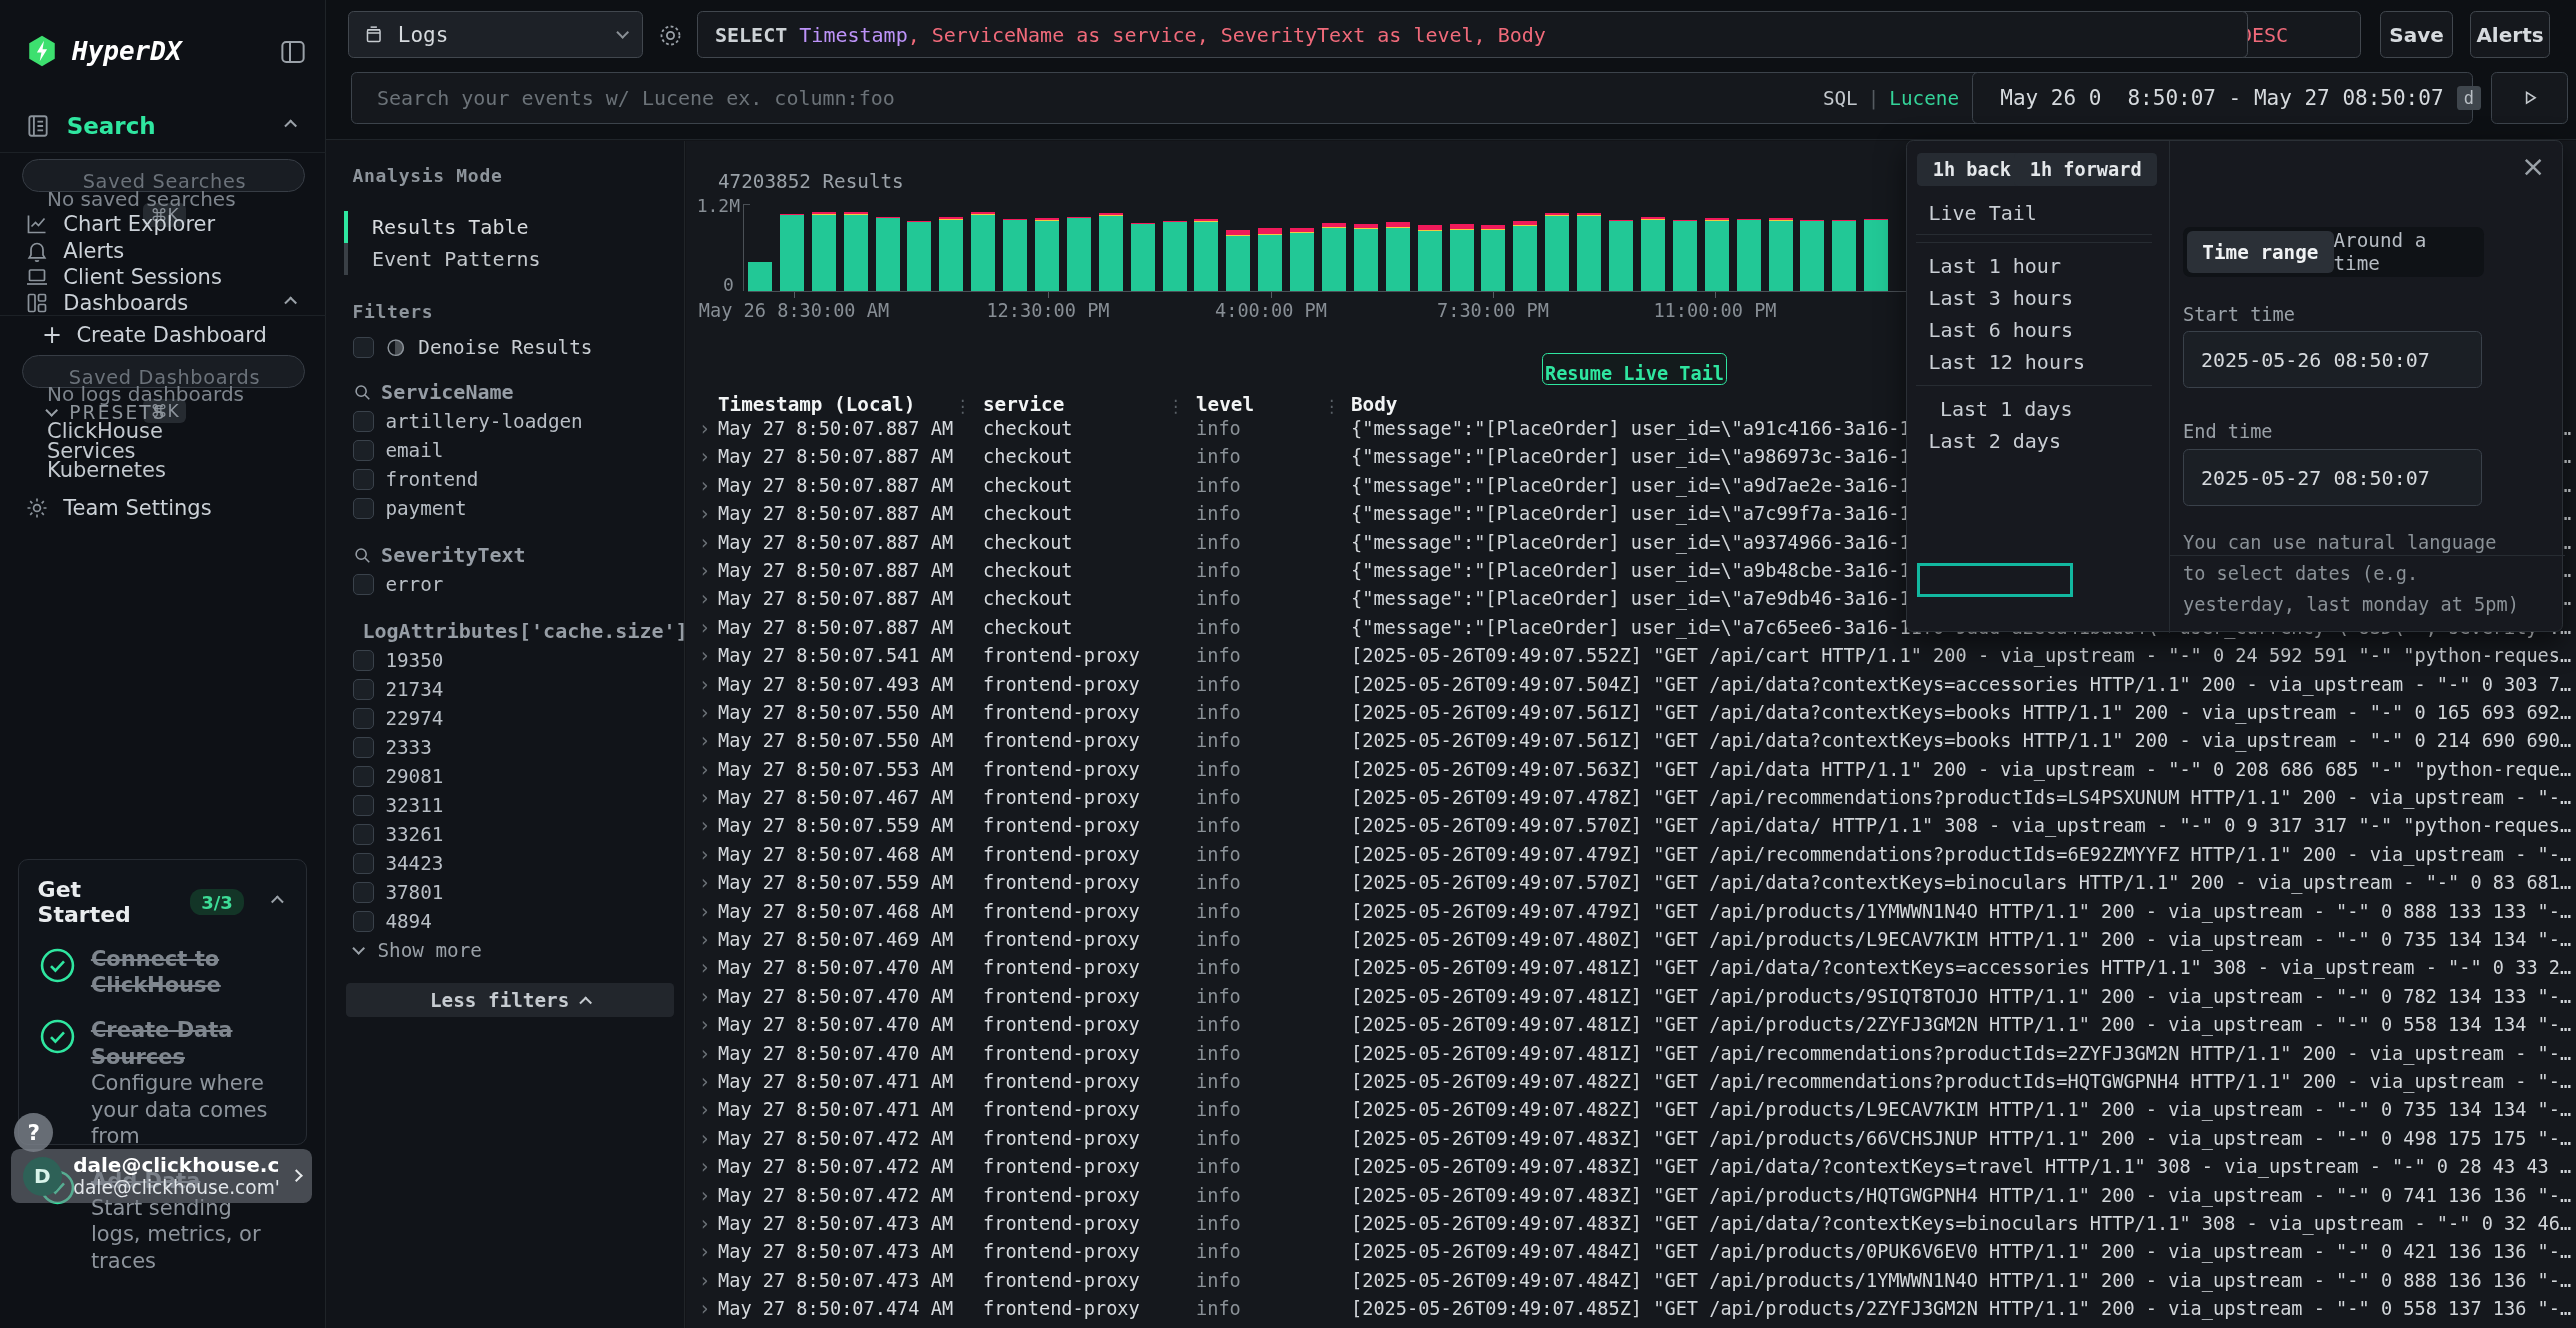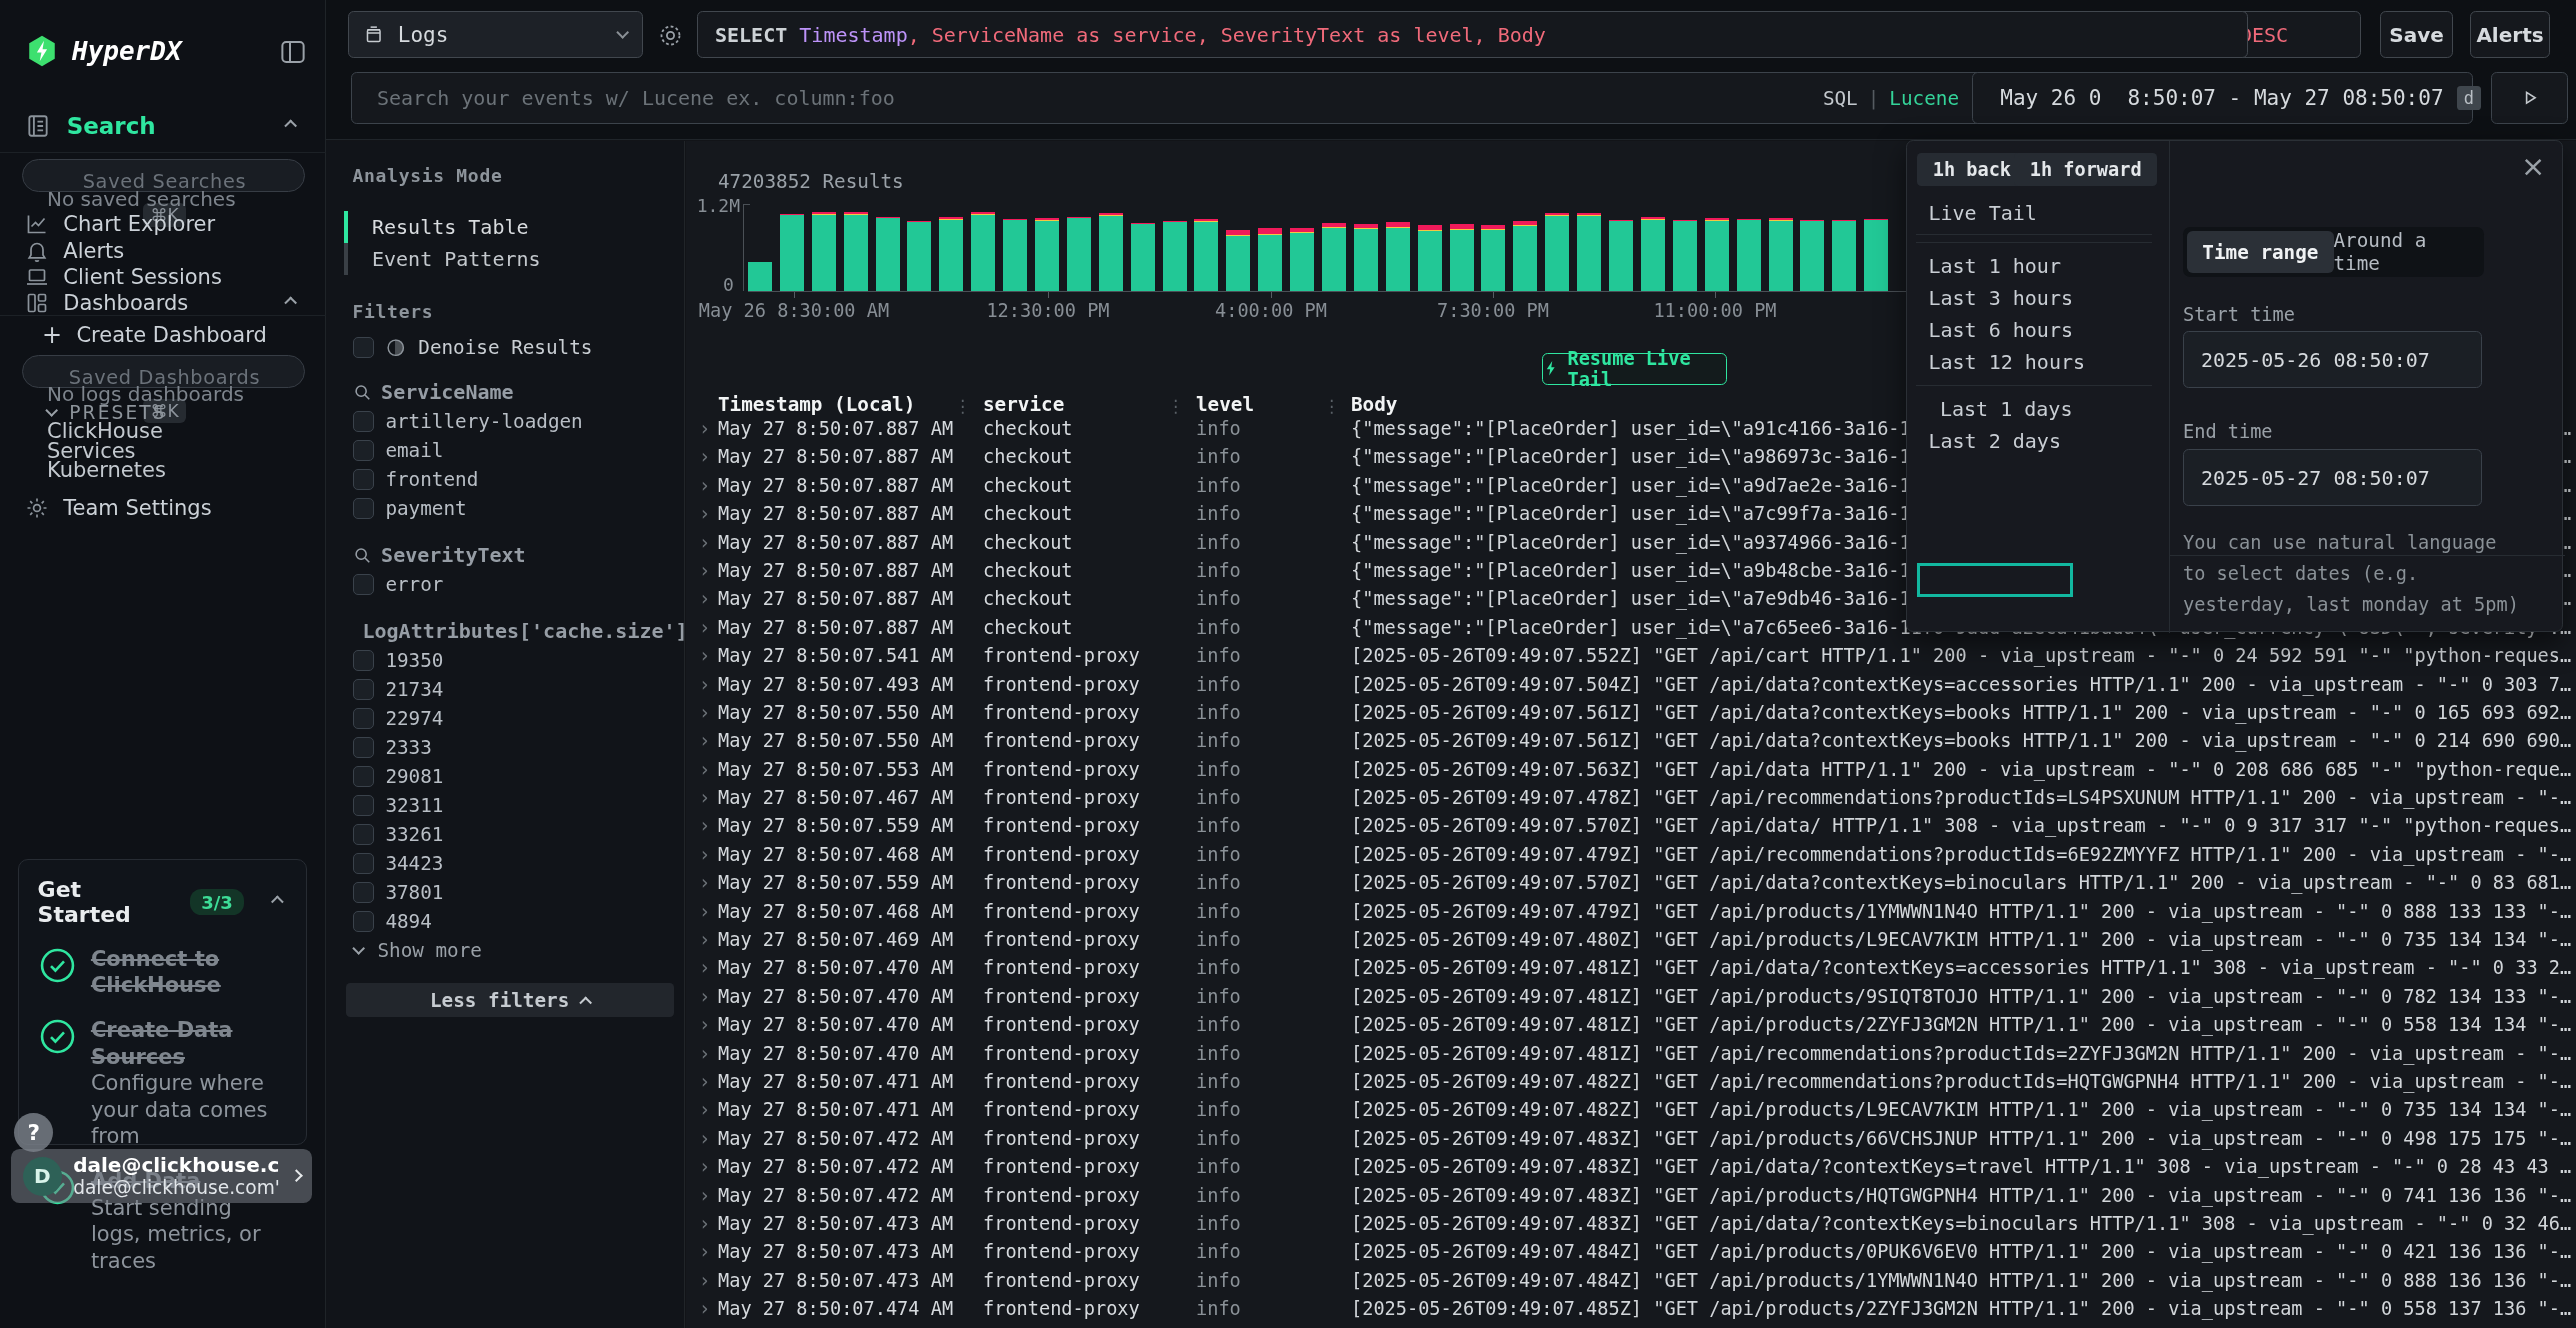--- a/index.html
+++ b/index.html
@@ -70,21 +70,21 @@
     background:#15181d; overflow:hidden; z-index:1; }
   #chart-bars { position:absolute; left:62px; top:63px; width:1159px; height:87px;
     display:flex; align-items:flex-end; gap:7.9px; }
   .bar { width:24px; display:flex; flex-direction:column; justify-content:flex-end; }
   .bar div { width:100%; }
   #chart-axis { position:absolute; left:62px; top:150px; width:1803px; height:0.7px; background:#4a5056; }
   .xtick { position:absolute; top:151px; width:1.4px; height:6.4px; background:#565c63; }
   .xlabel { position:absolute; top:159px; transform:translateX(-50%); color:#878e95; font-size:18.6px; }
   #resume-btn { position:absolute; left:856px; top:212px; width:185px; height:31.5px;
     border:1.4px solid #2fe6a0; border-radius:5.7px; color:#2fe6a0; font-weight:bold; font-size:18.6px;
-    display:flex; align-items:center; justify-content:center; gap:8px; background:rgba(17,35,29,.25); cursor:pointer; }
+    display:flex; align-items:center; justify-content:center; gap:8px; background:rgba(17,35,29,.25); cursor:pointer;flex-direction:column; }
   .th { position:absolute; top:252px; color:#f2f4f5; font-weight:bold; font-size:19.3px; }
   .grip { position:absolute; top:255px; color:#5a6167; font-size:17px; letter-spacing:0; cursor:col-resize; }
   #rows { position:absolute; left:0; top:274px; width:1890px; }
   .trow { position:relative; height:28.4px; width:1890px; cursor:pointer; }
   .trow span { position:absolute; top:0; line-height:28.4px; font-size:18.6px; white-space:nowrap;
     font-family:"DejaVu Sans Mono", monospace; }
   .c-chev { left:13px; color:#6b7177; }
   .c-ts { left:32px; color:#d6dade; }
   .c-svc { left:297px; color:#d6dade; }
   .c-lvl { left:510px; color:#8a9197; }

